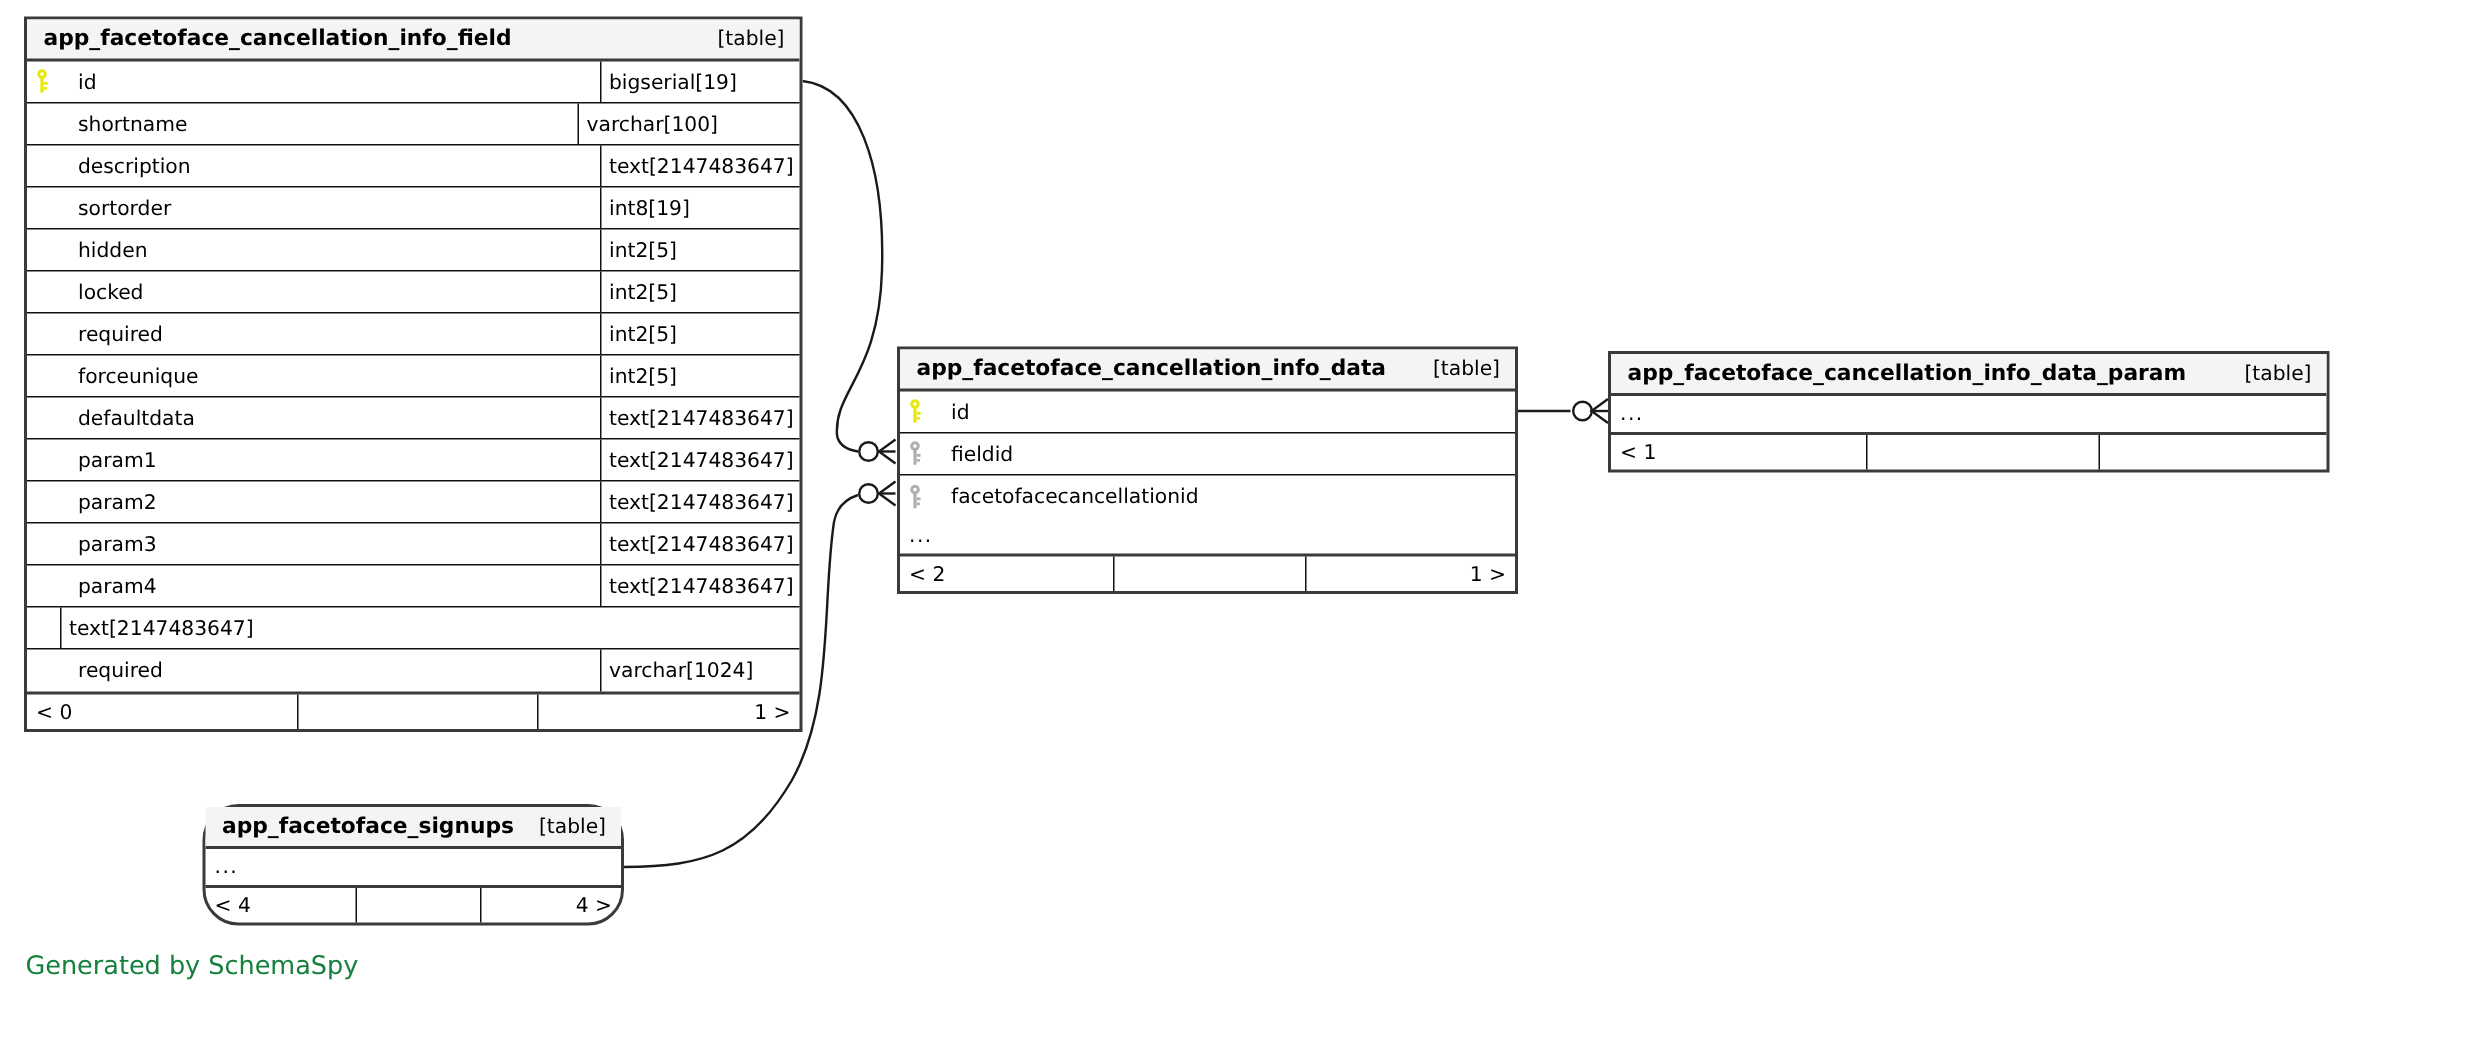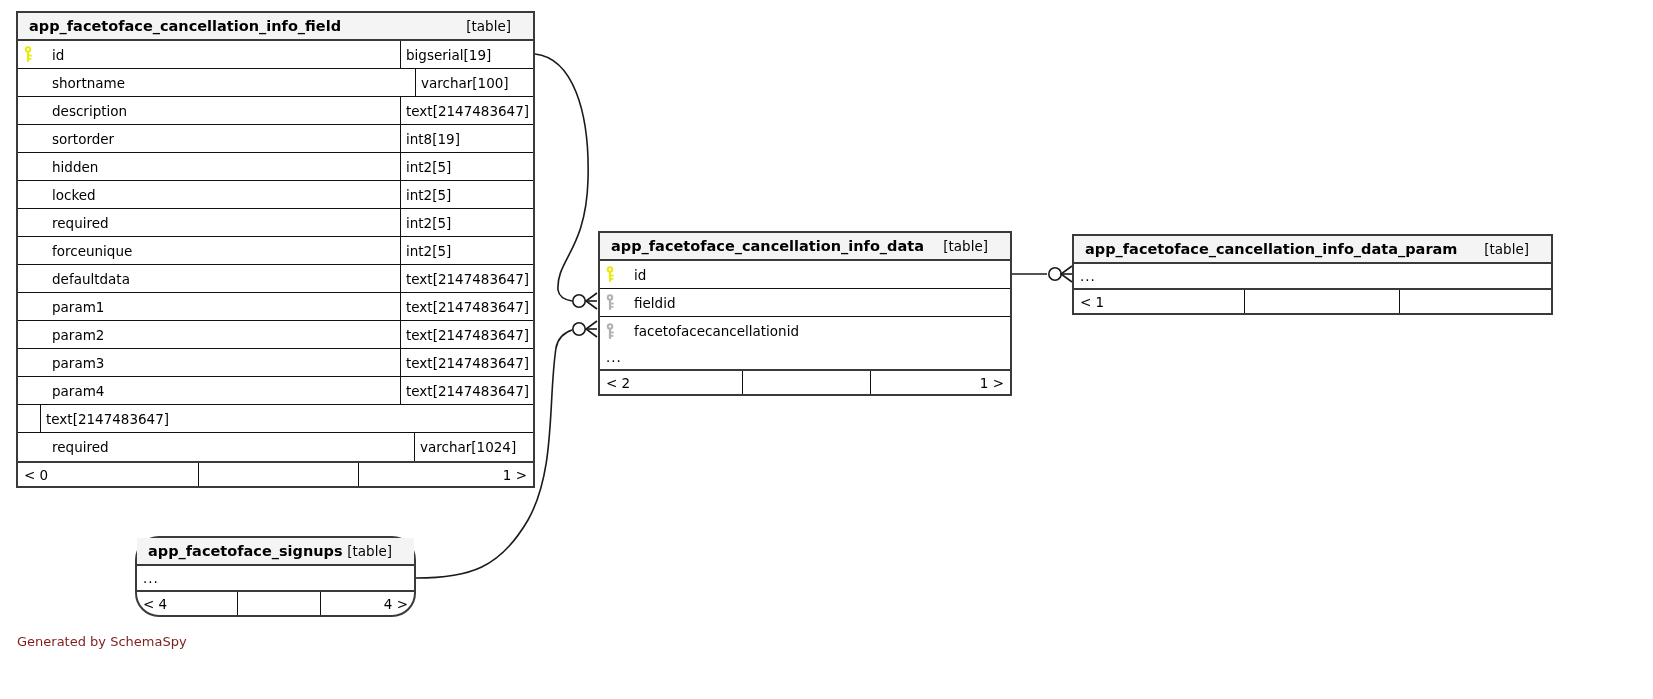--- a/index.html
+++ b/index.html
@@ -53,21 +53,21 @@
     border: 2px solid #3a3a3a;
     border-collapse: collapse;
   }
   .tbl .hdr {
     box-sizing: border-box;
     background: #f4f4f4;
     border-bottom: 2px solid #3a3a3a;
     height: 28px;
     display: flex;
     align-items: center;
-    padding: 0 22px 0 11px;
+    padding: 0 10px 0 11px;
     white-space: nowrap;
   }
   .tbl .hdr .tname {
     font-weight: bold;
     font-size: 14.5px;
     color: #000000;
     flex: 0 0 auto;
   }
   .tbl .hdr .ttag {
     margin-left: auto;
@@ -146,22 +146,22 @@
     border-left: 1.6px solid #111111;
   }
   .footer .fcell:first-child {
     border-left: none;
   }
   .footer .fcell.left  { justify-content: flex-start; }
   .footer .fcell.right { justify-content: flex-end; }
 
   .caption {
     position: absolute;
-    font-size: 13px;
-    color: #7f1d1d;
+    font-size: 17px;
+    color: #15803d;
     white-space: nowrap;
   }
 
   
   .keyicon { display: block; }
 </style>
 </head>
 <body>
 
 <div class="canvas">
@@ -209,21 +209,21 @@
           <span class="colname">
             <span class="lbl">id</span>
           </span>
           <span class="coltype" style="width:133px;">bigserial[19]</span>
         </div>
         <div class="row">
           <span class="keyslot"></span>
           <span class="colname">
             <span class="lbl">shortname</span>
           </span>
-          <span class="coltype" style="width:118px;">varchar[100]</span>
+          <span class="coltype" style="width:148px;">varchar[100]</span>
         </div>
         <div class="row">
           <span class="keyslot"></span>
           <span class="colname">
             <span class="lbl">description</span>
           </span>
           <span class="coltype" style="width:133px;">text[2147483647]</span>
         </div>
         <div class="row">
           <span class="keyslot"></span>
@@ -297,21 +297,21 @@
         </div>
         <div class="row">
           <span class="keyslot"></span>
           <span class="coltype" style="width:133px;">text[2147483647]</span>
         </div>
         <div class="row">
           <span class="keyslot"></span>
           <span class="colname">
             <span class="lbl">required</span>
           </span>
-          <span class="coltype" style="width:119px;">varchar[1024]</span>
+          <span class="coltype" style="width:133px;">varchar[1024]</span>
         </div>
       </div>
     <div class="footer">
       <div class="fcell left" style="width:180px;">&lt; 0</div>
       <div class="fcell" style="width:160px;"></div>
       <div class="fcell right" style="flex:1 1 auto;">1 &gt;</div>
     </div>
   </div>
 
   <div class="tbl" id="tbl-data" style="left:598px; top:231px; width:414px;">

